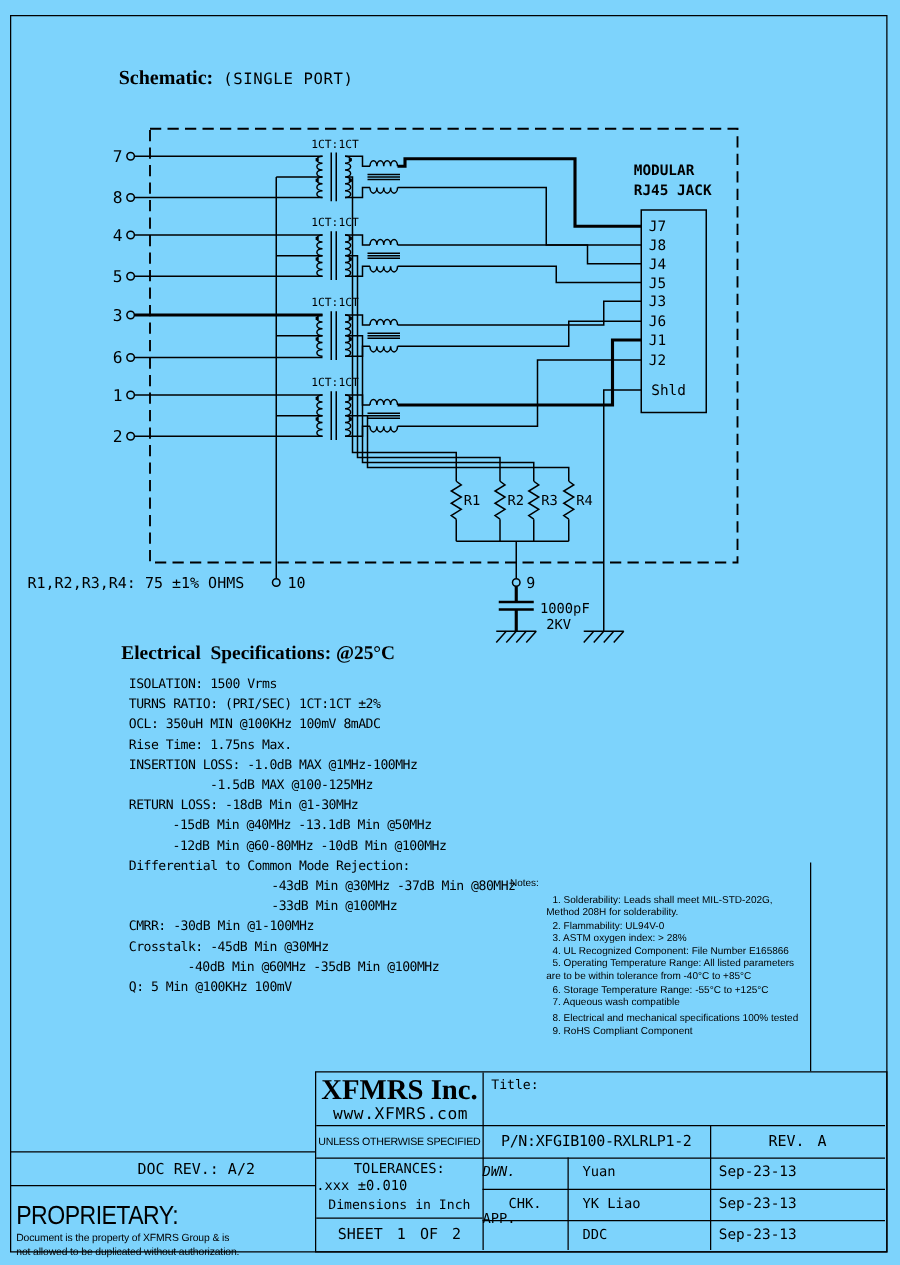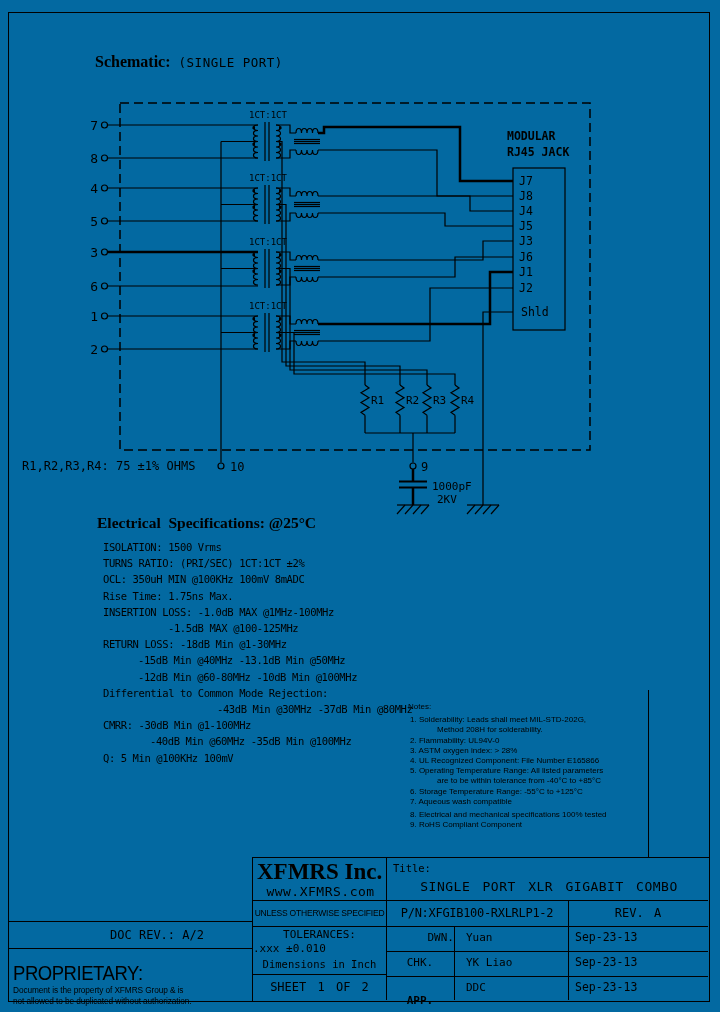--- a/index.html
+++ b/index.html
@@ -1,29 +1,29 @@
 <!DOCTYPE html>
 <html><head>
 <meta charset="utf-8">
 <style>
   html,body{margin:0;padding:0;background:#fff;}
-  .page{position:relative;width:720px;height:1012px;background:#0369a1;overflow:hidden;
+  .page{position:relative;width:720px;height:1012px;background:#7dd3fc;overflow:hidden;
         font-family:"DejaVu Sans Mono",monospace;color:#000;}
   .page-border{position:absolute;left:8px;top:12px;width:700px;height:988px;border:1.5px solid #000;}
   .sch-head{position:absolute;left:95px;top:52px;white-space:pre;}
   .sch-head .serif{font-family:"Liberation Serif",serif;font-weight:bold;font-size:16px;}
   .sch-head .mono{font-size:12.5px;letter-spacing:.5px;}
   svg text{fill:#000;font-family:"DejaVu Sans Mono",monospace;}
   .specs{position:absolute;left:97px;top:514px;width:340px;}
   .specs .sp-head{font-family:"Liberation Serif",serif;font-weight:bold;font-size:15.5px;white-space:pre;margin-bottom:7px;}
   .specs .ln{font-size:10.5px;letter-spacing:-.4px;line-height:16.2px;white-space:pre;margin-left:6px;}
   .specs .i1{margin-left:71px;} .specs .i2{margin-left:41px;} .specs .i3{margin-left:120px;} .specs .i4{margin-left:53px;}
   .notes{position:absolute;left:408px;top:702px;width:238px;font-family:"Liberation Sans",sans-serif;font-size:8px;line-height:10.2px;}
   .notes .nt-head{margin-bottom:3px;}
-  .notes .ln{margin-left:2px;white-space:nowrap;}
+  .notes .ln{margin-left:34px;white-space:nowrap;}
   .notes .wrap{margin-left:29px;}
   .notes .gap{margin-top:3px;}
   .vline-right{position:absolute;left:648px;top:690px;width:0;height:167px;border-left:1px solid #000;}
   .tb{position:absolute;left:252px;top:857px;width:458px;height:145px;border:1.5px solid #000;box-sizing:border-box;font-size:11px;}
   .tb .hl,.tb .vl{position:absolute;background:#000;}
   .tb .cell{position:absolute;white-space:nowrap;}
   .company{font-family:"Liberation Serif",serif;font-weight:bold;font-size:23px;}
   .website{font-size:13px;letter-spacing:.5px;}
   .unless{font-family:"Liberation Sans",sans-serif;font-size:8.5px;letter-spacing:-.2px;}
   .docrev{position:absolute;left:8px;top:921px;width:244px;height:27px;border-top:1px solid #000;box-sizing:border-box;
@@ -192,21 +192,23 @@
     <div class="ln">TURNS RATIO: (PRI/SEC) 1CT:1CT ±2%</div>
     <div class="ln">OCL: 350uH MIN @100KHz 100mV 8mADC</div>
     <div class="ln">Rise Time: 1.75ns Max.</div>
     <div class="ln">INSERTION LOSS: -1.0dB MAX @1MHz-100MHz</div>
     <div class="ln i1">-1.5dB MAX @100-125MHz</div>
     <div class="ln">RETURN LOSS: -18dB Min @1-30MHz</div>
     <div class="ln i2">-15dB Min @40MHz -13.1dB Min @50MHz</div>
     <div class="ln i2">-12dB Min @60-80MHz -10dB Min @100MHz</div>
     <div class="ln">Differential to Common Mode Rejection:</div>
     <div class="ln i3">-43dB Min @30MHz -37dB Min @80MHz</div>
+    <div class="ln i3">-33dB Min @100MHz</div>
     <div class="ln">CMRR: -30dB Min @1-100MHz</div>
+    <div class="ln">Crosstalk: -45dB Min @30MHz</div>
     <div class="ln i4">-40dB Min @60MHz -35dB Min @100MHz</div>
     <div class="ln">Q: 5 Min @100KHz 100mV</div>
   </div>
 
   <div class="notes">
     <div class="nt-head">Notes:</div>
     <div class="ln">1. Solderability: Leads shall meet MIL-STD-202G,</div>
     <div class="ln wrap">Method 208H for solderability.</div>
     <div class="ln">2. Flammability: UL94V-0</div>
     <div class="ln">3. ASTM oxygen index: &gt; 28%</div>
@@ -227,38 +229,37 @@
     <div class="hl" style="left:133px;top:93px;width:322px;height:1px;"></div>
     <div class="hl" style="left:133px;top:118px;width:322px;height:1px;"></div>
     <div class="hl" style="left:0;top:116px;width:133px;height:1px;"></div>
     <div class="vl" style="left:133px;top:0;width:1px;height:142px;"></div>
     <div class="vl" style="left:201px;top:68px;width:1px;height:74px;"></div>
     <div class="vl" style="left:315px;top:42px;width:1px;height:100px;"></div>
 
     <div class="cell company" style="left:4px;top:1px;width:127px;text-align:left;">XFMRS Inc.</div>
     <div class="cell website" style="left:4px;top:26px;width:127px;text-align:center;">www.XFMRS.com</div>
     <div class="cell" style="left:140px;top:4px;font-size:10.5px;">Title:</div>
-    <div class="cell" style="left:140px;top:21px;width:312px;text-align:center;font-size:13px;letter-spacing:.5px;word-spacing:4px;">SINGLE PORT XLR GIGABIT COMBO</div>
 
     <div class="cell unless" style="left:0;top:50px;width:133px;text-align:center;">UNLESS OTHERWISE SPECIFIED</div>
     <div class="cell" style="left:133px;top:48px;width:182px;text-align:center;font-size:12px;letter-spacing:-.3px;">P/N:XFGIB100-RXLRLP1-2</div>
     <div class="cell" style="left:315px;top:48px;width:140px;text-align:center;font-size:12px;word-spacing:3px;">REV. A</div>
 
     <div class="cell" style="left:0;top:70px;width:133px;text-align:center;font-size:11px;">TOLERANCES:</div>
     <div class="cell" style="left:0;top:84px;width:133px;text-align:left;font-size:11px;">.xxx ±0.010</div>
     <div class="cell" style="left:0;top:100px;width:133px;text-align:center;font-size:10.5px;">Dimensions in Inch</div>
     <div class="cell" style="left:0;top:122px;width:133px;text-align:center;font-size:12px;word-spacing:4px;">SHEET 1 OF 2</div>
 
-    <div class="cell" style="left:133px;top:73px;width:68px;text-align:right;font-size:11px;">DWN.</div>
+    <div class="cell" style="left:133px;top:73px;width:68px;text-align:left;font-size:11px;font-style:italic;">DWN.</div>
     <div class="cell" style="left:213px;top:73px;font-size:11px;">Yuan</div>
     <div class="cell" style="left:322px;top:72px;font-size:11.5px;">Sep-23-13</div>
     <div class="cell" style="left:133px;top:98px;width:68px;text-align:center;font-size:11px;">CHK.</div>
     <div class="cell" style="left:213px;top:98px;font-size:11px;">YK Liao</div>
     <div class="cell" style="left:322px;top:97px;font-size:11.5px;">Sep-23-13</div>
-    <div class="cell" style="left:133px;top:136px;width:68px;text-align:center;font-size:11px;font-weight:bold;">APP.</div>
+    <div class="cell" style="left:133px;top:110px;width:68px;text-align:left;font-size:11px;">APP.</div>
     <div class="cell" style="left:213px;top:123px;font-size:11px;">DDC</div>
     <div class="cell" style="left:322px;top:122px;font-size:11.5px;">Sep-23-13</div>
   </div>
 
   <div class="docrev">DOC REV.: A/2</div>
 
   <div class="prop">
     <div class="prop-head">PROPRIETARY:</div>
     <div class="prop-line">Document is the property of XFMRS Group &amp; is</div>
     <div class="prop-line">not allowed to be duplicated without authorization.</div>

